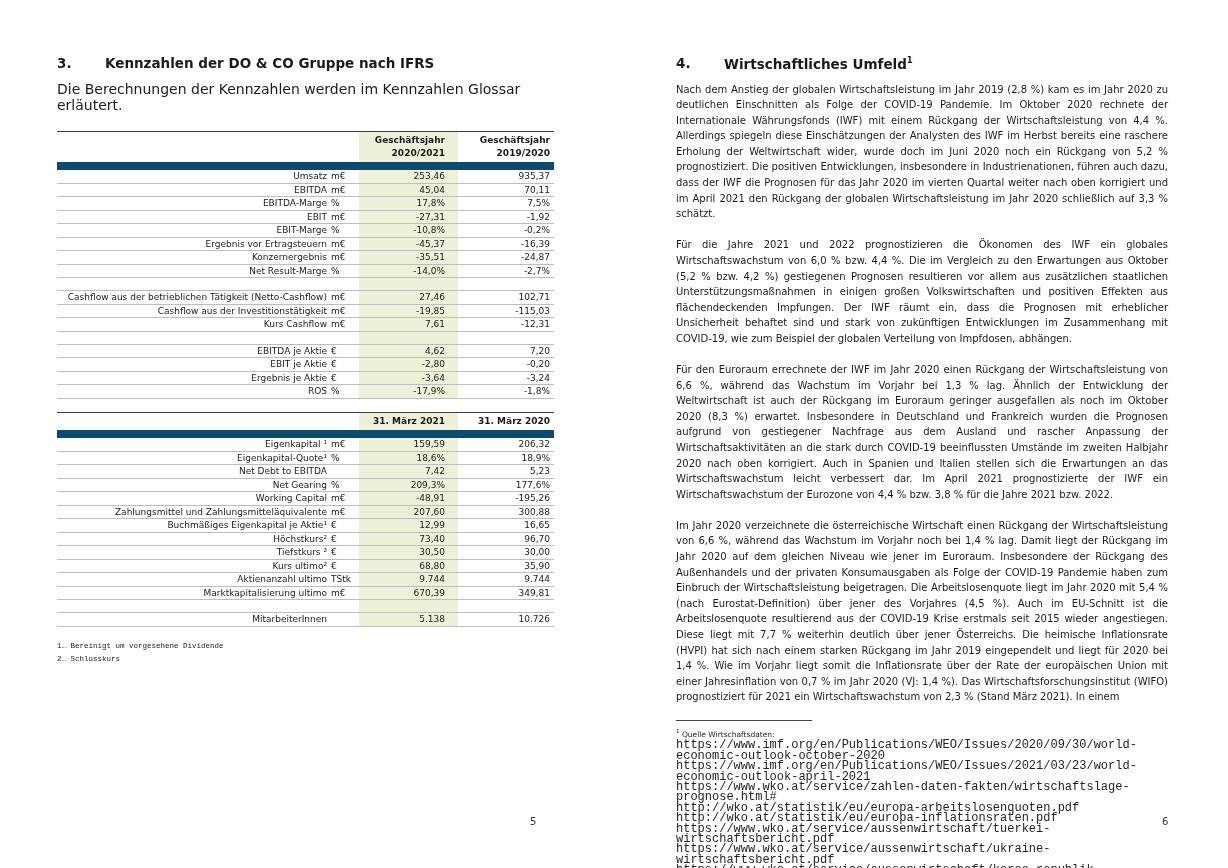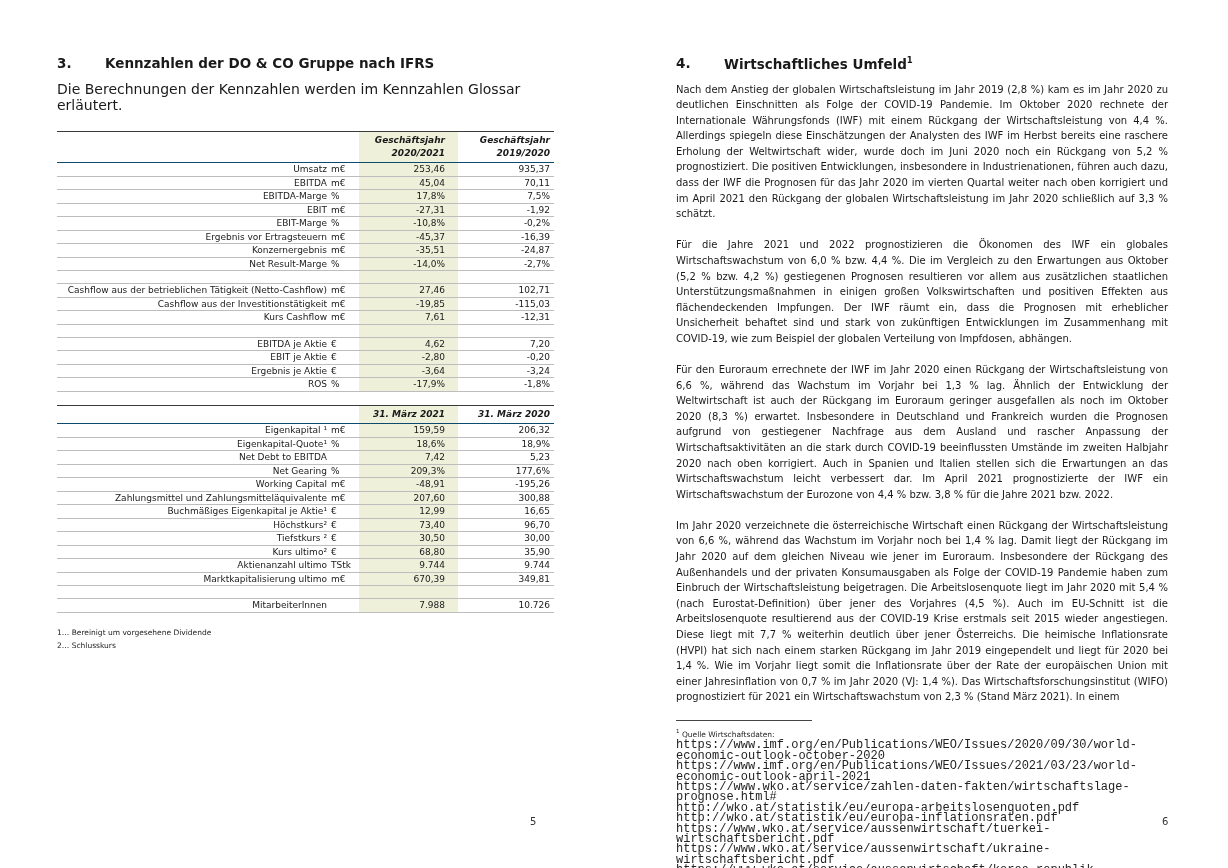--- a/index.html
+++ b/index.html
@@ -23,31 +23,31 @@
   .sec-title sup { font-size: 8.5px; }
 
   .intro { font-size: 14px; margin: 0 0 18px 0; }
 
   
   .ktable { border-collapse: collapse; width: 100%; table-layout: fixed; }
   .ktable th, .ktable td {
     font-size: 9px; line-height: 10.5px; padding: 1px 2px;
     vertical-align: bottom; white-space: nowrap; overflow: hidden;
   }
-  .ktable thead tr { border-top: 1.5px solid #3a3a3a; border-bottom: 1px solid #0c4a6e; font-style: italic; }
+  .ktable thead tr { border-top: 1.5px solid #3a3a3a; border-bottom: 8px solid #0c4a6e; }
   .ktable thead th { font-weight: bold; text-align: right; line-height: 12.5px; padding-bottom: 3px; padding-top: 2px; }
   .ktable tbody tr { border-bottom: 1px solid #bdbdbd; }
   .ktable tbody tr.gap { height: 13px; }
   .col-label { text-align: right; }
   .col-unit  { text-align: left; }
   .col-v1 { background: var(--highlight); text-align: right; padding-right: 13px !important; }
   .col-v2 { text-align: right; padding-right: 4px !important; }
   .t2 { margin-top: 13px; }
 
-  .foot-notes { margin-top: 13px; }
+  .foot-notes { margin-top: 13px; font-family: Liberation Mono, monospace; }
   .foot-note-line { font-size: 7.5px; line-height: 13px; color: #222; }
 
   
   .body-p {
     font-size: 10px; line-height: 15.6px; text-align: justify;
     margin: 0 0 15.5px 0;
   }
   .fn-block { margin-top: 9px; }
   .fn-rule { width: 136px; border-top: 1px solid #444; margin-bottom: 5px; }
   .fn-title { font-size: 7.5px; line-height: 10.4px; color: #222; }
@@ -319,21 +319,21 @@
         <tr class="gap">
           <td class="col-label"></td>
           <td class="col-unit"></td>
           <td class="col-v1"></td>
           <td class="col-v2"></td>
         </tr>
 
         <tr>
           <td class="col-label">MitarbeiterInnen</td>
           <td class="col-unit"></td>
-          <td class="col-v1">7.988</td>
+          <td class="col-v1">5.138</td>
           <td class="col-v2">10.726</td>
         </tr>
       </tbody>
   </table>
 
   <div class="foot-notes">
 
       <div class="foot-note-line">1… Bereinigt um vorgesehene Dividende</div>
 
       <div class="foot-note-line">2… Schlusskurs</div>

